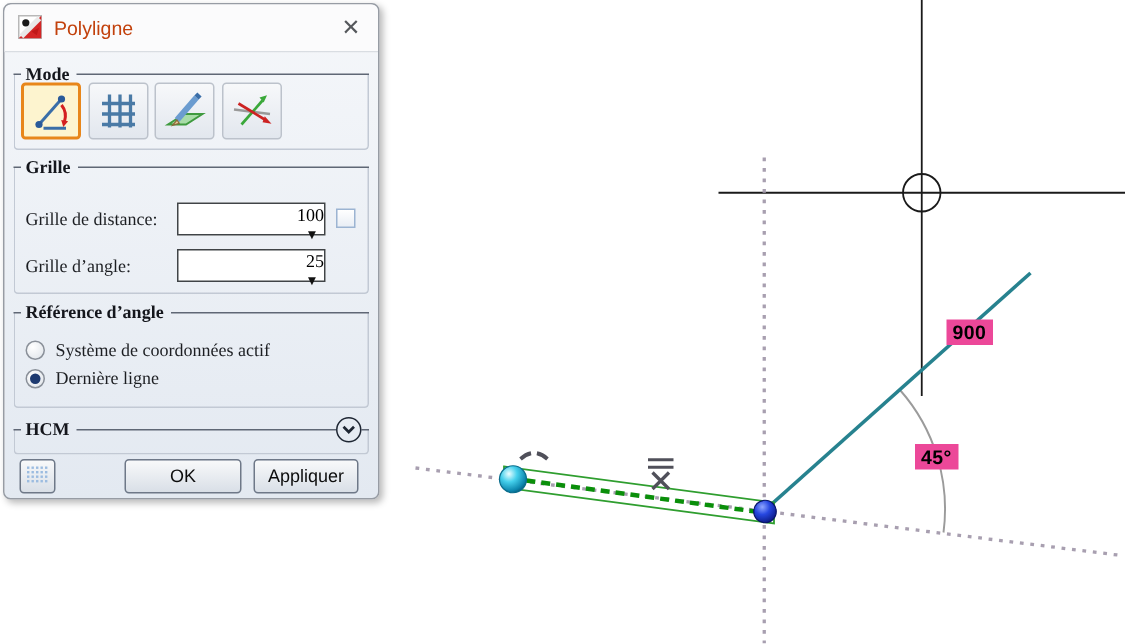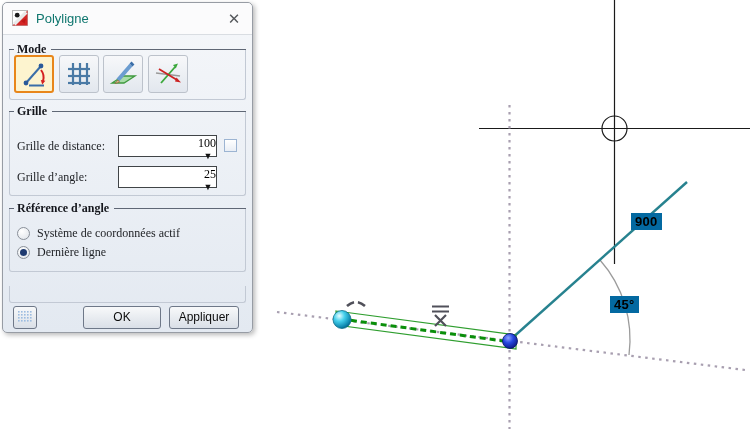--- a/index.html
+++ b/index.html
@@ -5,41 +5,41 @@
   html,body{margin:0;padding:0;}
   body{
     width:750px;height:429px;position:relative;overflow:hidden;
     background:#ffffff;
     font-family:"Liberation Sans",sans-serif;
     -webkit-font-smoothing:antialiased;
   }
   
   #canvas-svg{position:absolute;left:0;top:0;z-index:1;}
   .canvas-label{
-    position:absolute;z-index:2;background:#0369a1;color:#000;
+    position:absolute;z-index:2;background:#ec4899;color:#000;
     font-size:13px;font-weight:600;padding:1px 4px;line-height:15px;
     letter-spacing:0.3px;
   }
   #label-900{left:631px;top:213px;}
   #label-45{left:610px;top:296px;}
   
   .dialog{
     position:absolute;left:2px;top:2px;width:249px;height:329px;z-index:3;
     background:linear-gradient(#f5f7fa,#e3e9f1);
     border:1px solid #979ca4;border-radius:5px;
     box-shadow:2px 2px 5px rgba(0,0,0,.28);
     font-size:12px;color:#1c1e22;
   }
   .titlebar{
     position:absolute;left:0;top:0;right:0;height:31px;
     background:#fbfbfc;border-bottom:1px solid #d9dde2;
     border-radius:5px 5px 0 0;
   }
   .title-icon{position:absolute;left:9px;top:7px;width:16px;height:16px;}
-  .title-text{position:absolute;left:33px;top:8px;font-size:13px;color:#0f766e;}
+  .title-text{position:absolute;left:33px;top:8px;font-size:13px;color:#c2410c;}
   .close-btn{
     position:absolute;right:8px;top:6px;width:20px;height:20px;
     color:#55585c;font-size:15px;line-height:20px;text-align:center;cursor:pointer;
   }
   
   .group{position:absolute;left:6px;right:6px;font-family:Liberation Serif, serif;}
   .caption{display:flex;align-items:center;height:14px;}
   .cap-dash{width:5px;border-top:1px solid #5f6775;}
   .cap-text{font-weight:bold;color:#14161c;padding:0 5px 0 3px;white-space:nowrap;}
   .cap-line{flex:1;border-top:1px solid #5f6775;}
@@ -253,20 +253,31 @@
       <span class="radio sel"></span>
       <span>Dernière ligne</span>
     </div>
     <div class="radio-row" style="top:25px;">
       <span class="radio"></span>
       <span>Système de coordonnées actif</span>
     </div>
   </div>
 
   <div class="group" id="group-hcm">
+    <div class="caption" style="height:18px;">
+      <span class="cap-dash"></span>
+      <span class="cap-text">HCM</span>
+      <span class="cap-line"></span>
+      <span class="chev-circle">
+        <svg width="13" height="11" viewBox="0 0 13 11">
+          <polyline points="3,3.5 6.5,7 10,3.5" fill="none" stroke="#1e2633" stroke-width="1.8"></polyline>
+        </svg>
+      </span>
+      <span class="cap-seg"></span>
+    </div>
     <div class="group-body" style="top:9px;"></div>
   </div>
 
   <div class="footer">
     <div class="btn" id="btn-grid">
       <svg width="16" height="15" viewBox="0 0 16 15" style="margin-top:3px;">
         <g fill="#9cbce0">
           <rect x="1" y="1" width="1.6" height="1.6"></rect>
             <rect x="4" y="1" width="1.6" height="1.6"></rect>
             <rect x="7" y="1" width="1.6" height="1.6"></rect>

